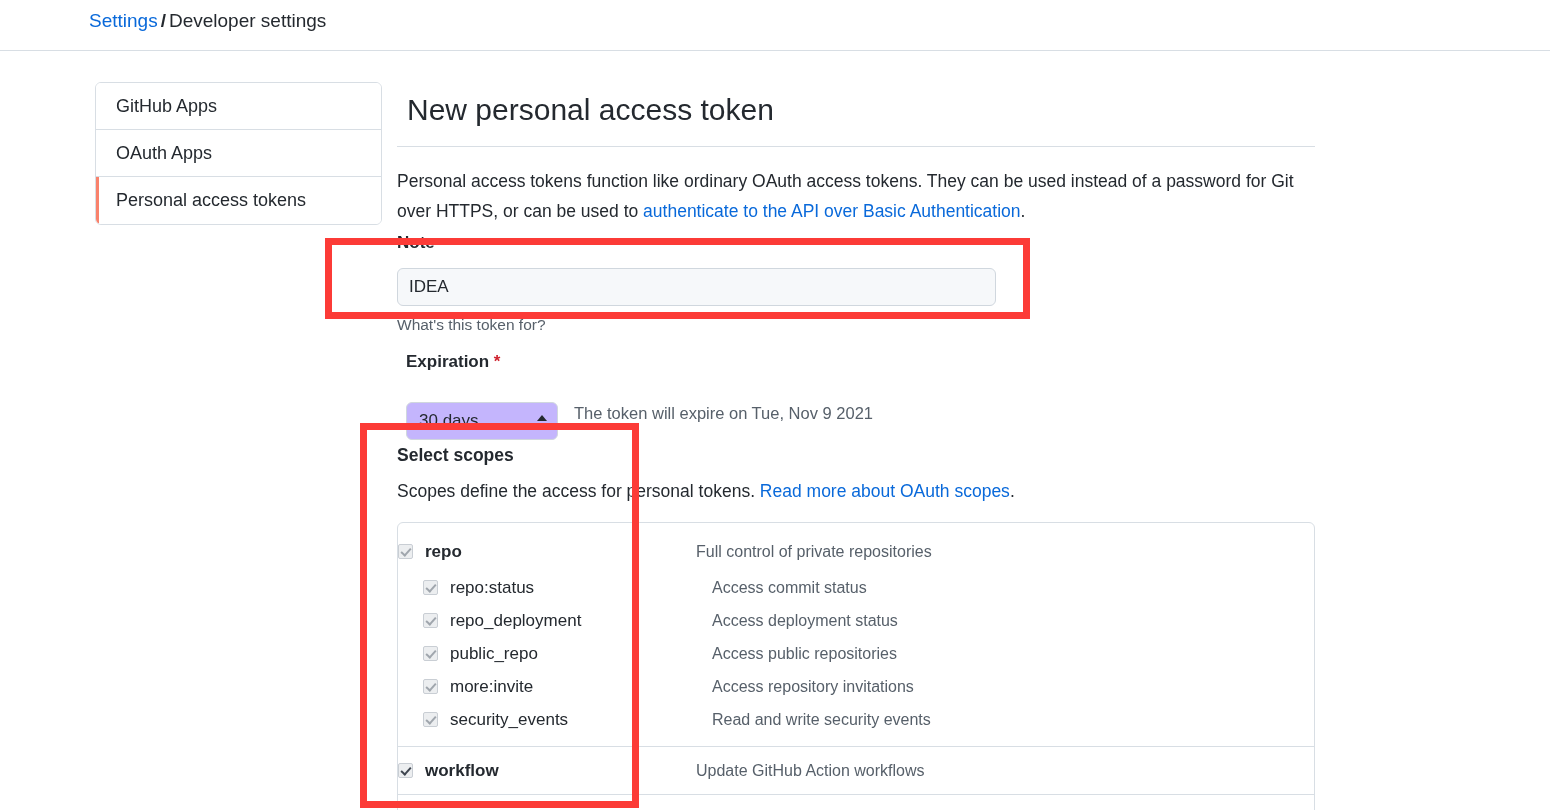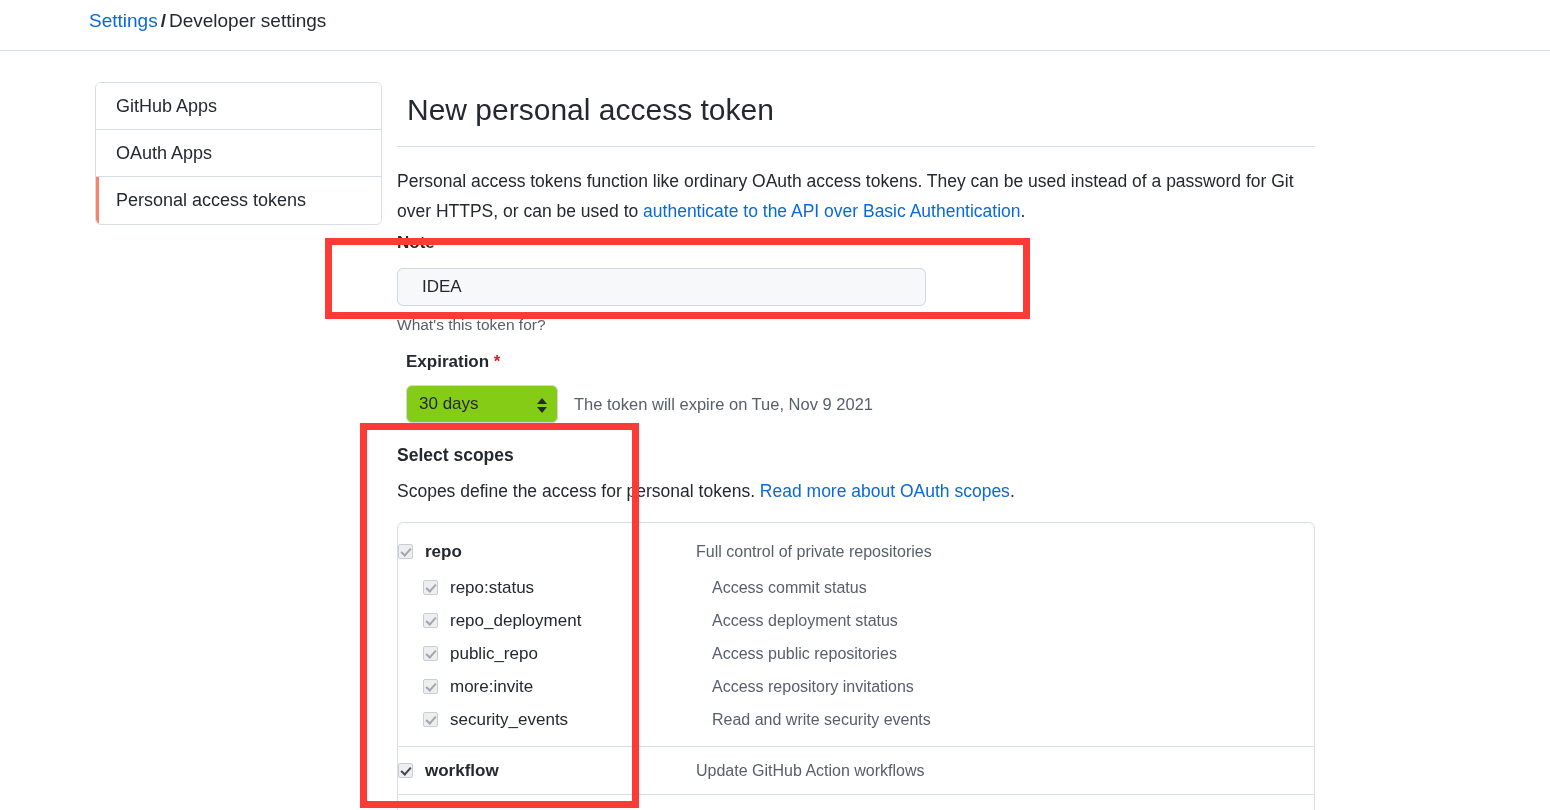--- a/index.html
+++ b/index.html
@@ -119,27 +119,27 @@
     font-size: 17px;
     font-weight: bold;
     color: #24292f;
     line-height: 22px;
   }
   .field-label .req { color: #cf222e; font-weight: bold; }
 
   .note-block { position: absolute; left: 397px; top: 232px; }
   .text-input {
     margin-top: 14px;
-    width: 529px;
+    width: 599px;
     height: 38px;
     box-sizing: border-box;
     background: #f6f8fa;
     border: 1px solid #d0d7de;
     border-radius: 6px;
-    padding: 0 24px;
+    padding: 0 11px;
     font-size: 17px;
     color: #24292f;
     line-height: 36px;
     font-family: "Liberation Sans", sans-serif;
     outline: none;
   }
   .hint {
     margin-top: 9px;
     font-size: 15.5px;
     color: #57606a;
@@ -151,28 +151,29 @@
   .exp-row {
     margin-top: 12px;
     display: flex;
     align-items: center;
   }
   .select-box {
     position: relative;
     width: 152px;
     height: 38px;
     box-sizing: border-box;
-    background: #84cc16;
+    background: #c4b5fd;
     border: 1px solid #d0d7de;
     border-radius: 6px;
     padding: 0 12px;
     font-size: 17px;
     line-height: 36px;
     color: #24292f;
     cursor: pointer;
+    margin-top: 17px;
   }
   .select-box .caret {
     position: absolute;
     right: 10px;
     top: 0;
     height: 38px;
     display: flex;
     flex-direction: column;
     justify-content: center;
     align-items: center;

